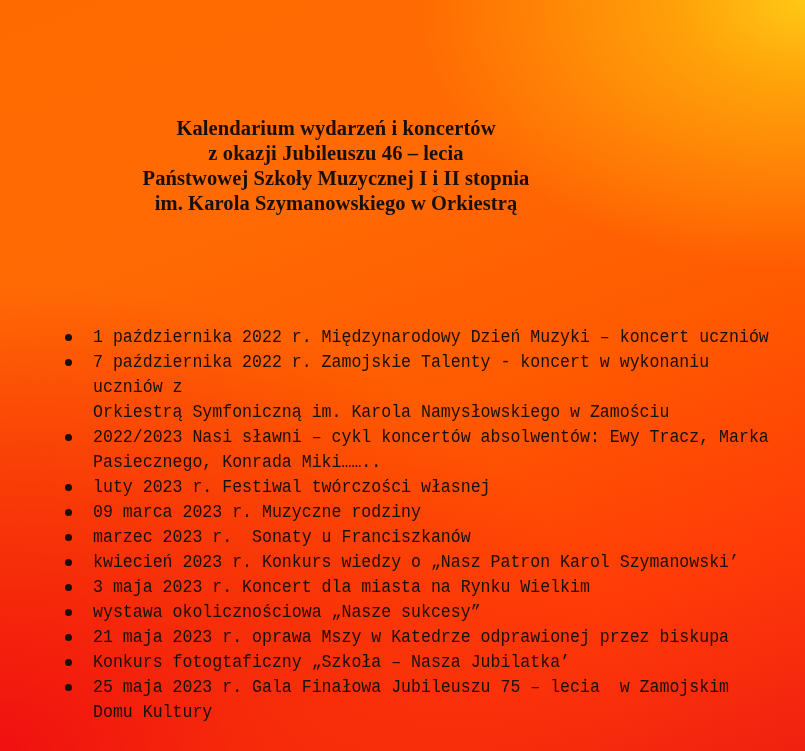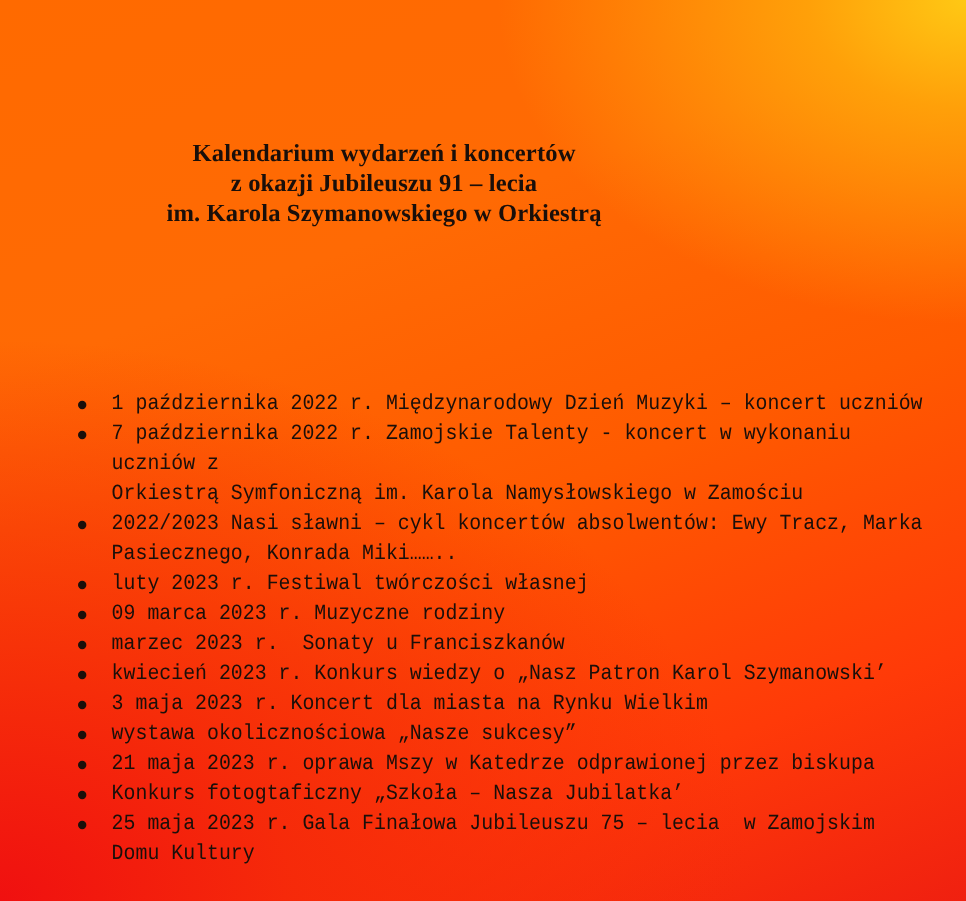--- a/index.html
+++ b/index.html
@@ -17,20 +17,21 @@
         linear-gradient(160deg, #ff6a00 0%, #ff6a04 30%, #ff5a00 55%, #ff3a08 80%, #f02010 100%);
       font-family: "DejaVu Serif", "Liberation Serif", serif;
       color: #1a0f0a;
     }
     .title-block {
       position: absolute;
       left: 0;
       top: 116px;
       width: 640px;
       text-align: center;
+      padding-left: 16px;
     }
     .title-line {
       font-family: "Liberation Serif", "DejaVu Serif", serif;
       font-weight: bold;
       font-size: 20.5px;
       line-height: 25px;
       letter-spacing: 0.1px;
       white-space: nowrap;
     }
     .spell {
@@ -69,21 +70,22 @@
       transform: scaleX(0.92);
       transform-origin: left center;
       width: 108%;
     }
   </style>
 </head>
 <body>
 
 <div class="title-block">
   <div class="title-line">Kalendarium wydarzeń i koncertów</div>
-  <div class="title-line">z okazji Jubileuszu 91 – lecia</div>
+  <div class="title-line">z okazji Jubileuszu 46 – lecia</div>
+  <div class="title-line"><span>Państwowej Szkoły Muzycznej I </span><span class="spell">i</span><span> II stopnia</span></div>
   <div class="title-line">im. Karola Szymanowskiego w Orkiestrą</div>
 </div>
 
 <ul class="event-list">
   <li class="event-item"><span class="bullet"></span><span class="item-text">1 października 2022 r. Międzynarodowy Dzień Muzyki – koncert uczniów</span></li>
   <li class="event-item"><span class="bullet"></span><span class="item-text">7 października 2022 r. Zamojskie Talenty - koncert w wykonaniu uczniów z
 Orkiestrą Symfoniczną im. Karola Namysłowskiego w Zamościu</span></li>
   <li class="event-item"><span class="bullet"></span><span class="item-text">2022/2023 Nasi sławni – cykl koncertów absolwentów: Ewy Tracz, Marka
 Pasiecznego, Konrada Miki……..</span></li>
   <li class="event-item"><span class="bullet"></span><span class="item-text">luty 2023 r. Festiwal twórczości własnej</span></li>

